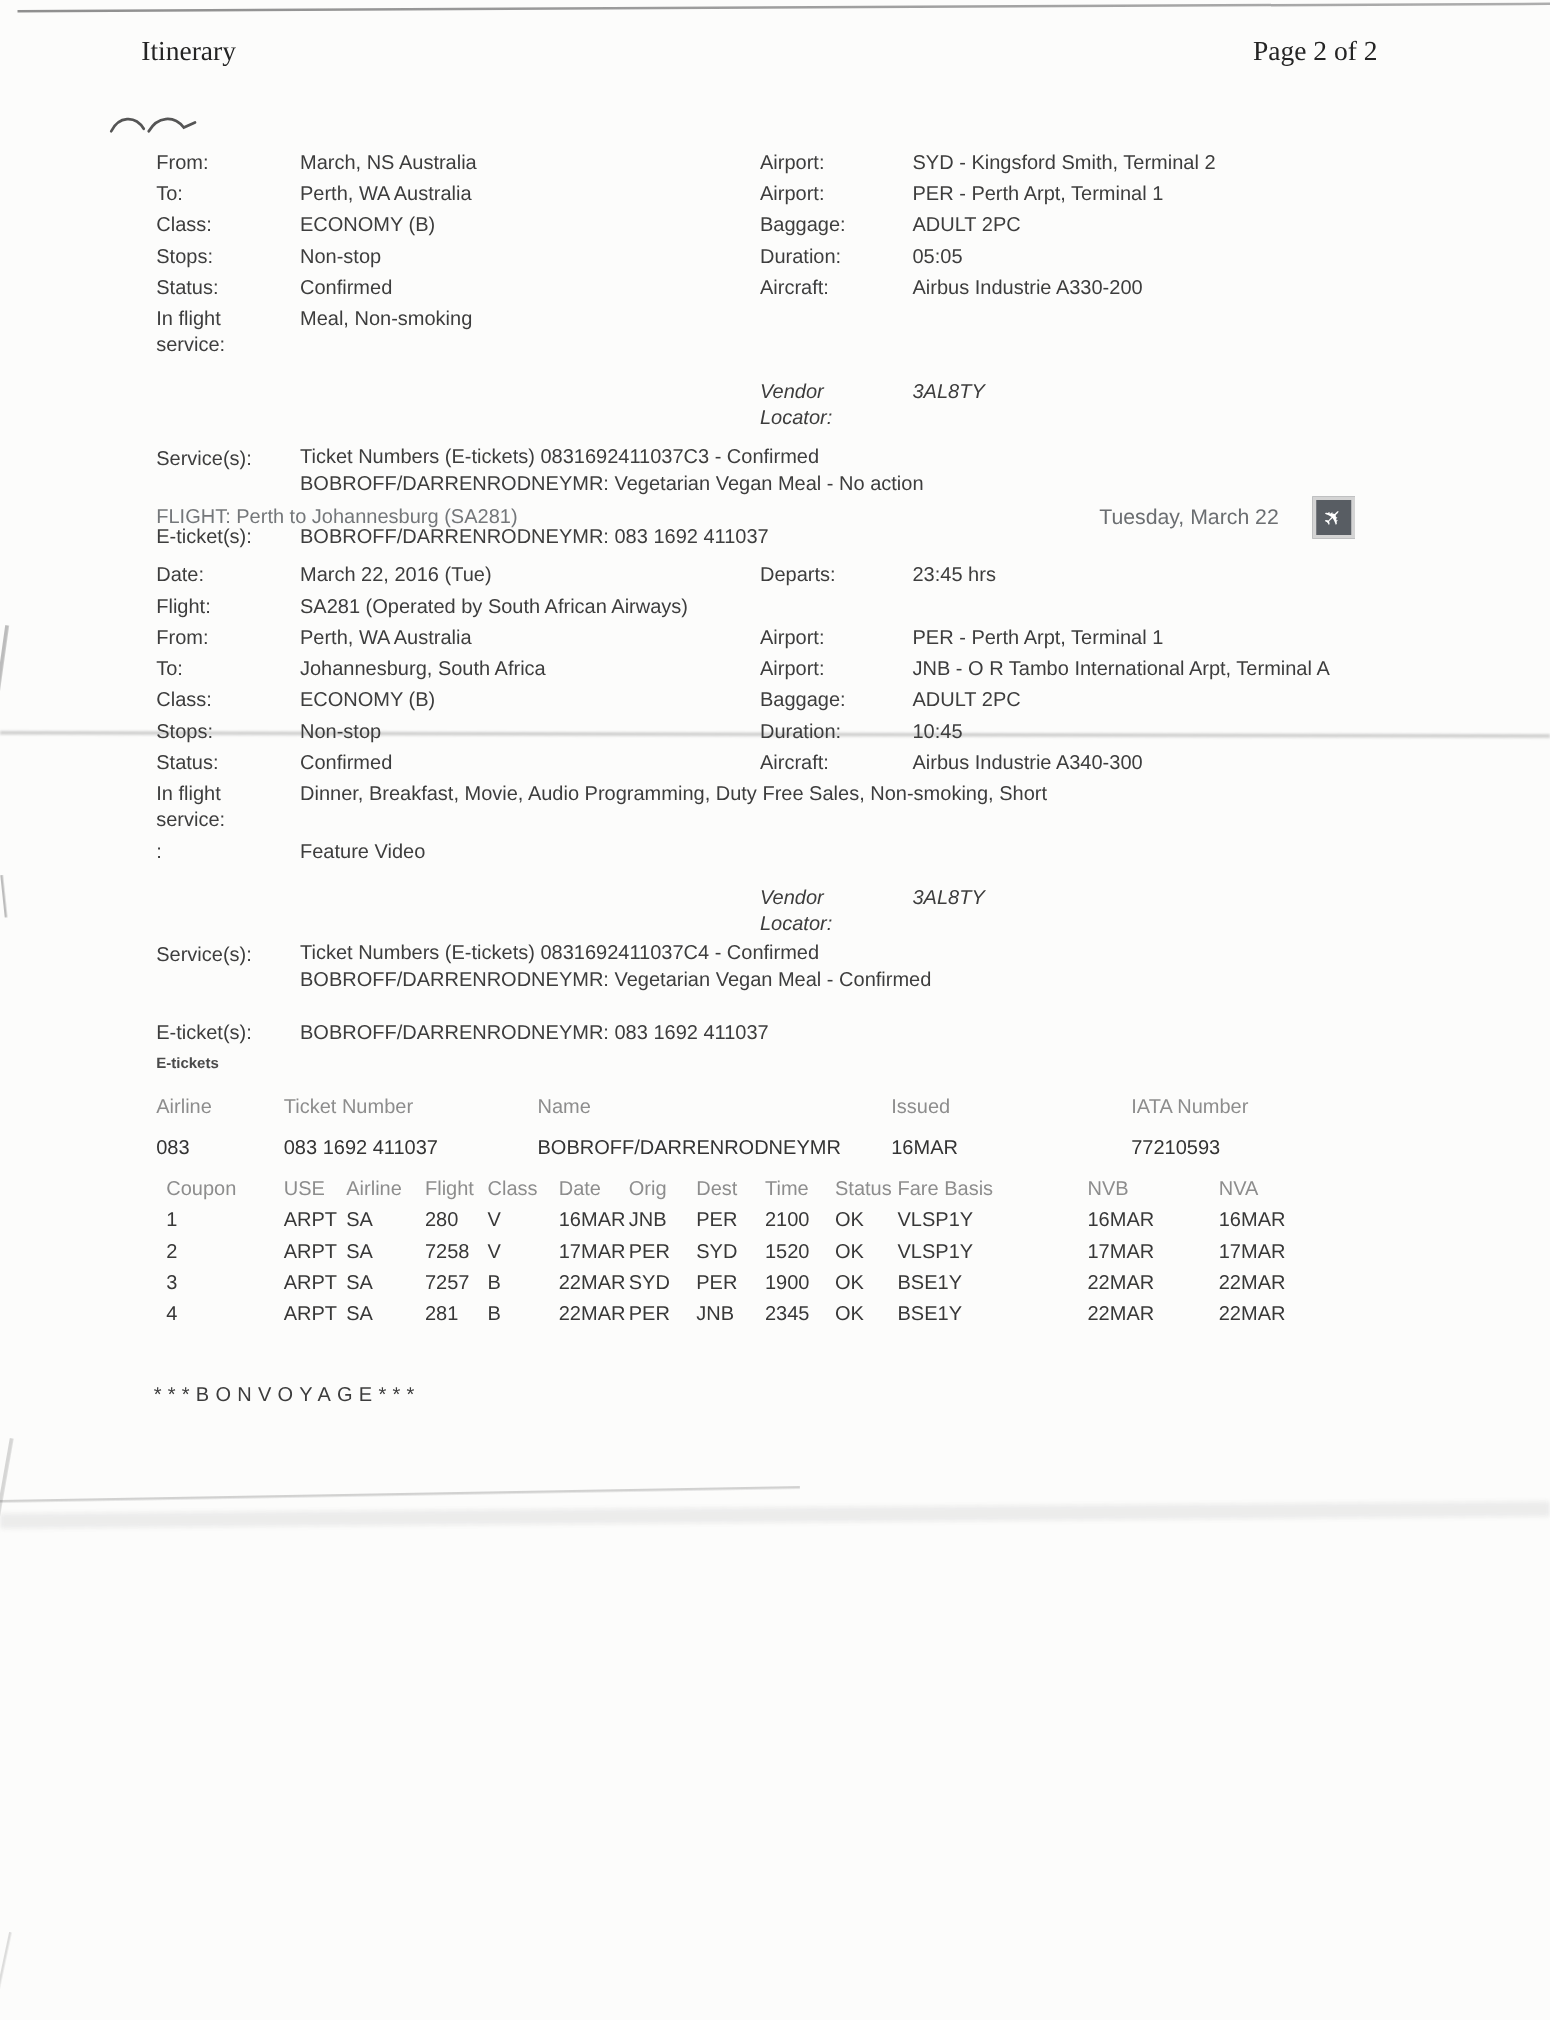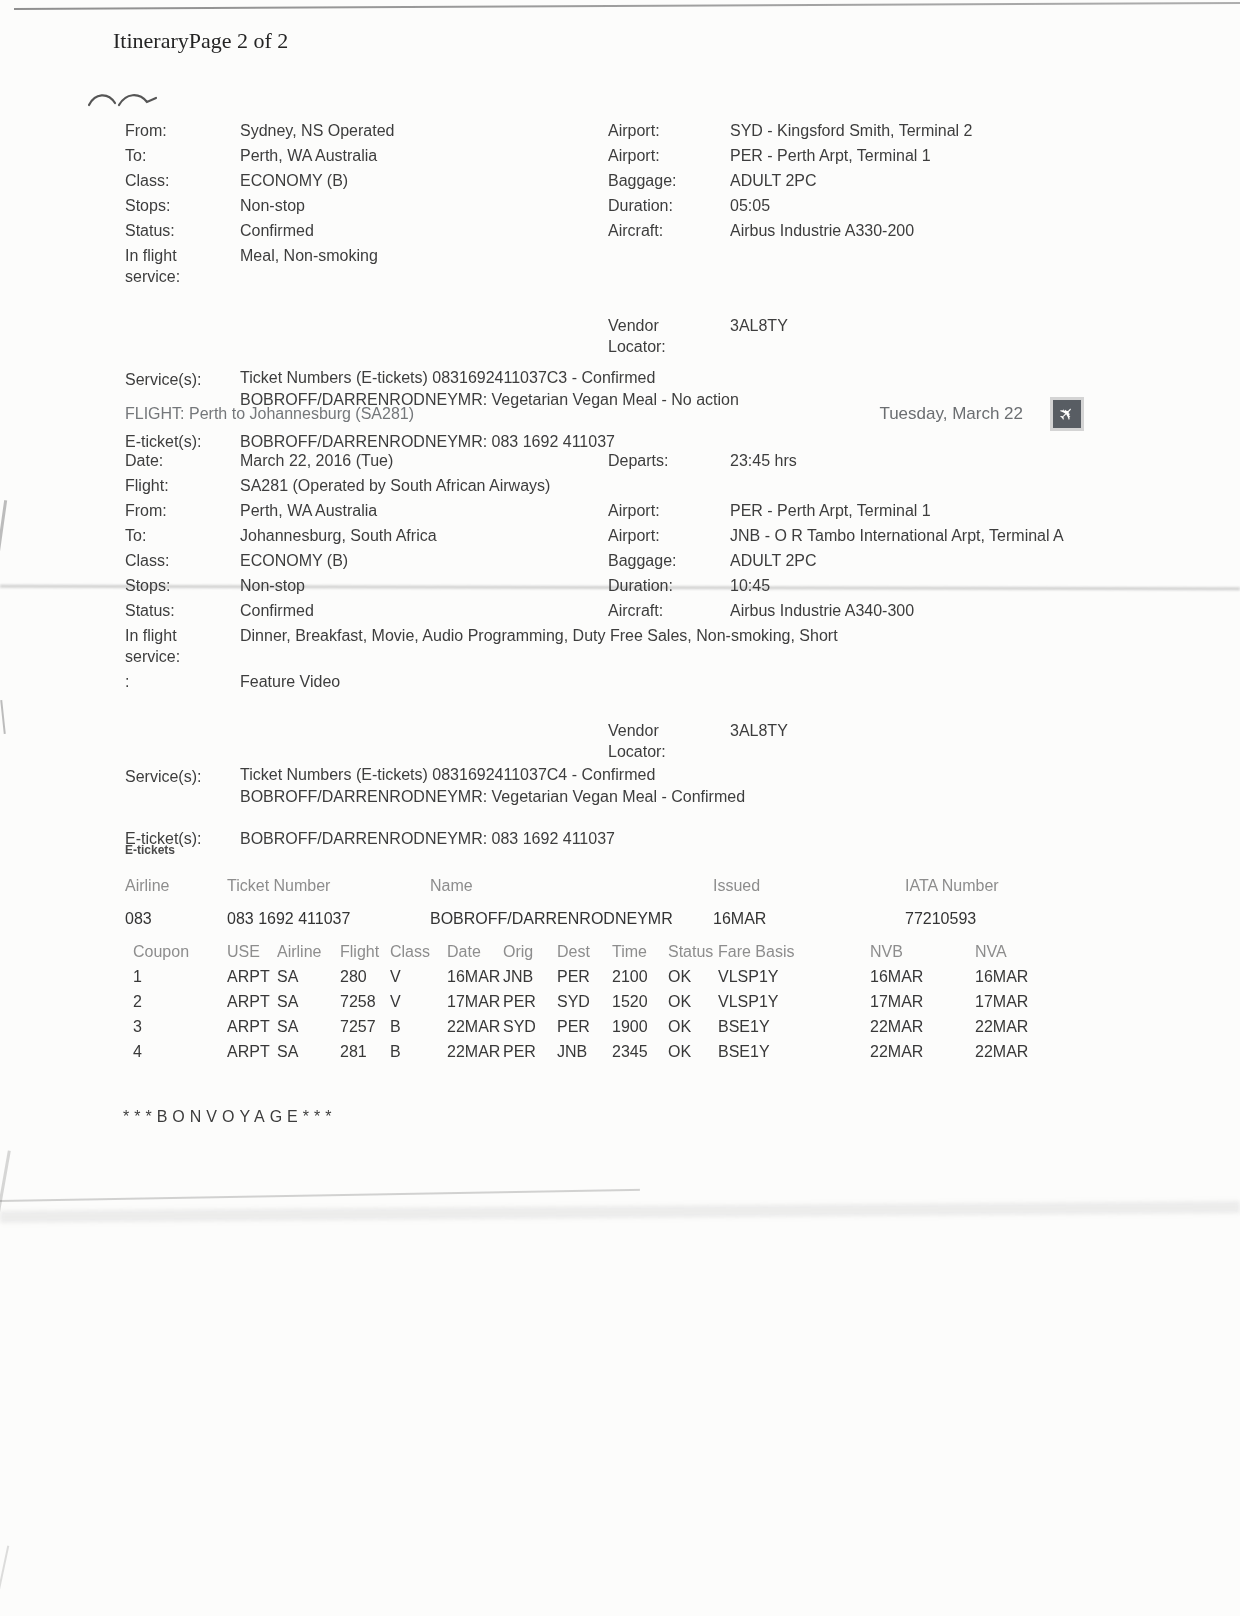--- a/index.html
+++ b/index.html
@@ -39,37 +39,37 @@
   }
   .edge-mark{position:absolute;background:rgba(110,110,110,.45);filter:blur(.6px);}
   .edge-mark.m1{left:0;top:500px;width:3px;height:60px;transform:rotate(8deg);}
   .edge-mark.m2{left:2px;top:700px;width:2px;height:34px;transform:rotate(-6deg);}
   .edge-mark.m3{left:0;top:1150px;width:3px;height:90px;transform:rotate(10deg);opacity:.6;}
   .edge-mark.m4{left:0;top:1545px;width:2px;height:70px;transform:rotate(12deg);opacity:.5;}
   .squiggle{position:absolute;left:86px;top:88px;}
   
   .doc-header{
     position:absolute;top:28px;left:113px;right:138px;
-    display:flex;align-items:baseline;
+    display:flex;justify-content:space-between;align-items:baseline;
     font-family:"Liberation Serif",serif;
     font-size:22px;color:#242424;
   }
   
   .section{position:absolute;left:125px;right:55px;}
   .s1{top:118px;}
   .s2{top:448px;}
   .drow{
     display:grid;
     grid-template-columns:115px 368px 122px 1fr;
     line-height:25px;
     align-items:start;
   }
   .drow .lbl,.drow .val{color:#3d3d3d;}
   .narrow{display:inline-block;max-width:80px;line-height:21px;padding-top:2px;}
-  .vendor-row{margin-top:24px;}
+  .vendor-row{margin-top:12px;font-style:italic;}
   .vendor-row .nlbl{grid-column:3;}
   .vendor-row .nval{grid-column:4;}
   .svc-row{margin-top:8px;}
   .svc-row .sval{grid-column:2 / 5;line-height:22px;}
   .span-row .sval{grid-column:2 / 5;}
   .mt6{margin-top:18px;}
   
   .flight-header{
     position:absolute;top:396px;left:125px;right:156px;
     display:flex;justify-content:space-between;align-items:center;
@@ -125,21 +125,21 @@
   </svg>
 
   <div class="doc-header">
     <span>Itinerary</span>
     <span>Page 2 of 2</span>
   </div>
 
   <div class="section s1">
     <div class="drow">
       <span class="lbl">From:</span>
-      <span class="val">Sydney, NS Operated</span>
+      <span class="val">March, NS Australia</span>
       <span class="lbl">Airport:</span>
       <span class="val">SYD - Kingsford Smith, Terminal 2</span>
     </div>
     <div class="drow">
       <span class="lbl">To:</span>
       <span class="val">Perth, WA Australia</span>
       <span class="lbl">Airport:</span>
       <span class="val">PER - Perth Arpt, Terminal 1</span>
     </div>
     <div class="drow">

